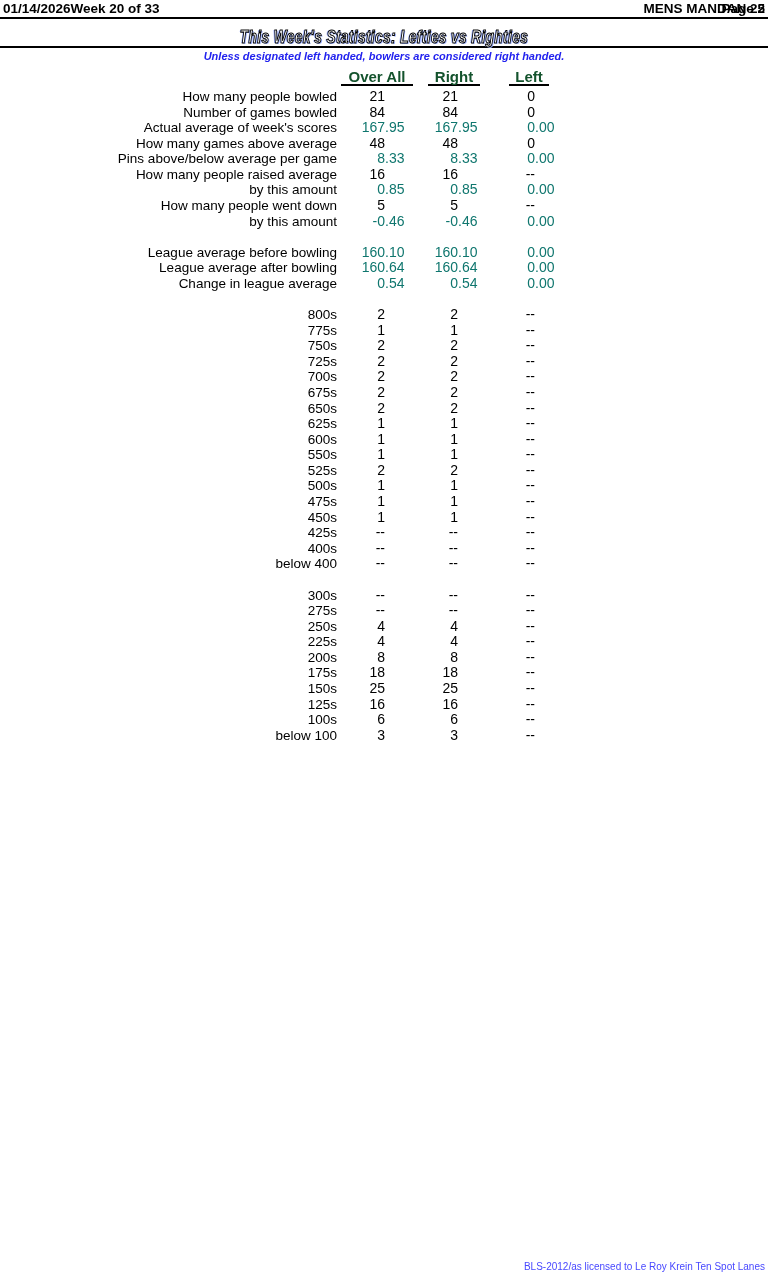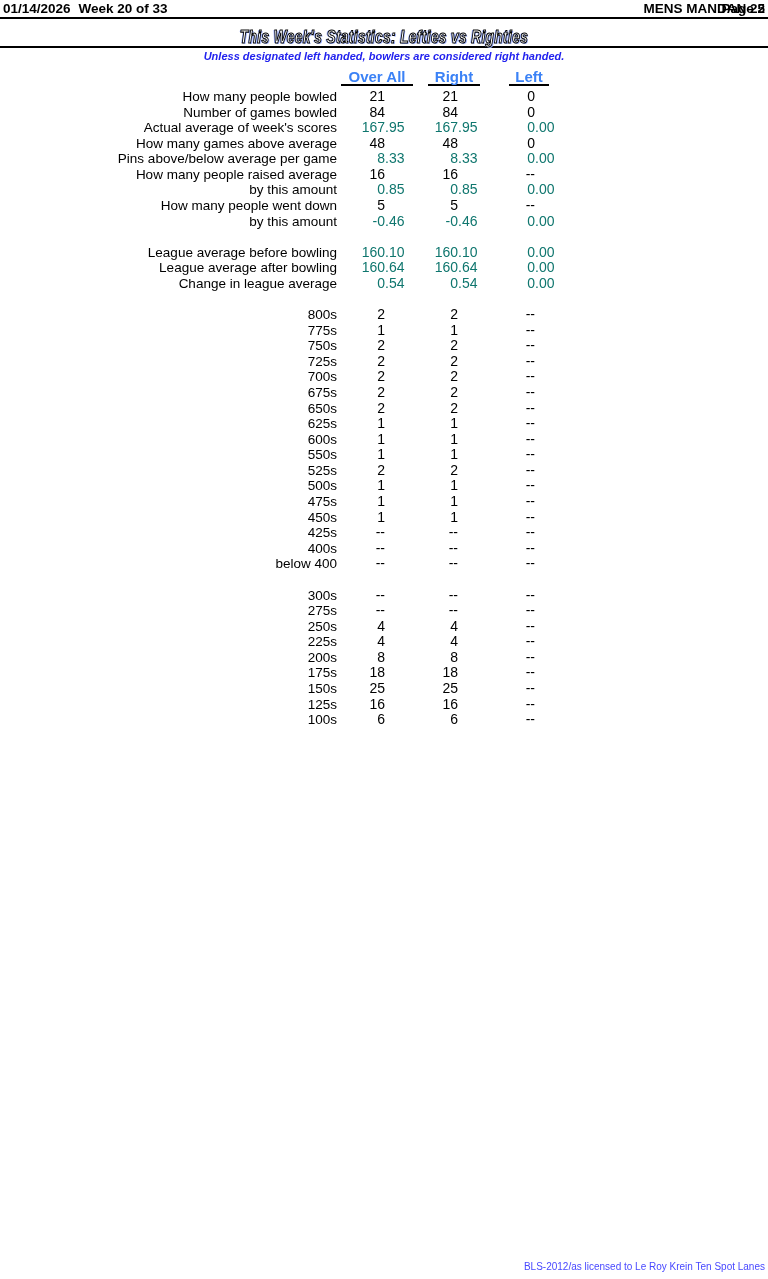--- a/index.html
+++ b/index.html
@@ -4,41 +4,41 @@
 <style>
   * { margin:0; padding:0; box-sizing:border-box; }
   html,body { background:#fff; }
   body { font-family:"Liberation Sans", sans-serif; color:#000; }
   #page { position:relative; width:768px; height:1279px; background:#ffffff; overflow:hidden; }
 
   
   #hdr { position:absolute; top:1px; left:3px; right:3px; height:17px;
          font-weight:bold; font-size:13.5px; line-height:16px; white-space:nowrap; }
   #hdr .left  { position:absolute; left:0; top:0; }
-  #hdr .left .date { display:inline-block; margin-right:8px; }
+  #hdr .left .date { display:inline-block; margin-right:0; }
   #hdr .center{ position:absolute; left:0; right:0; text-align:right; top:0; }
   #hdr .right { position:absolute; right:0; top:0; }
 
   .rule { position:absolute; left:0; width:768px; height:2px; background:#000; }
   #rule1 { top:17px; }
   #rule2 { top:46px; }
 
   
   #title { position:absolute; top:27px; left:0; width:768px; text-align:center;
            font-size:17.5px; font-weight:bold; font-style:italic; letter-spacing:.5px;
            color:#ffffff; -webkit-text-stroke:1.1px #000;
            text-shadow:-1.5px 0 0 #9fb2ff, 1.5px 1px 0 #9fb2ff;
            transform:scaleX(.78); transform-origin:center; z-index:2; }
 
   #subtitle { position:absolute; top:50px; left:0; width:768px; text-align:center;
               font-size:11px; font-weight:bold; font-style:italic; color:#2222ee; }
 
   
   .colhead { position:absolute; top:69px; height:17px; line-height:15px; text-align:center;
-             font-weight:bold; font-size:15px; color:#3b82f6; border-bottom:2px solid #000; }
+             font-weight:bold; font-size:15px; color:#14532d; border-bottom:2px solid #000; }
   #ch0 { left:341px; width:72px; }
   #ch1 { left:428px; width:52px; }
   #ch2 { left:509px; width:40px; }
 
   
   #rows { position:absolute; top:88px; left:0; width:600px; }
   .trow { height:15.58px; line-height:15.58px; white-space:nowrap; }
   .rlabel { display:inline-block; width:337px; text-align:right;
             font-size:13.5px; color:#000; vertical-align:baseline; }
   .num  { display:inline-block; vertical-align:baseline; }
@@ -111,17 +111,18 @@
       <div class="trow blank"></div>
       <div class="trow"><span class="rlabel">300s</span><span class="num n0"><span class="int">--</span><span class="frac"></span></span><span class="num n1"><span class="int">--</span><span class="frac"></span></span><span class="num n2"><span class="int">--</span><span class="frac"></span></span></div>
       <div class="trow"><span class="rlabel">275s</span><span class="num n0"><span class="int">--</span><span class="frac"></span></span><span class="num n1"><span class="int">--</span><span class="frac"></span></span><span class="num n2"><span class="int">--</span><span class="frac"></span></span></div>
       <div class="trow"><span class="rlabel">250s</span><span class="num n0"><span class="int">4</span><span class="frac"></span></span><span class="num n1"><span class="int">4</span><span class="frac"></span></span><span class="num n2"><span class="int">--</span><span class="frac"></span></span></div>
       <div class="trow"><span class="rlabel">225s</span><span class="num n0"><span class="int">4</span><span class="frac"></span></span><span class="num n1"><span class="int">4</span><span class="frac"></span></span><span class="num n2"><span class="int">--</span><span class="frac"></span></span></div>
       <div class="trow"><span class="rlabel">200s</span><span class="num n0"><span class="int">8</span><span class="frac"></span></span><span class="num n1"><span class="int">8</span><span class="frac"></span></span><span class="num n2"><span class="int">--</span><span class="frac"></span></span></div>
       <div class="trow"><span class="rlabel">175s</span><span class="num n0"><span class="int">18</span><span class="frac"></span></span><span class="num n1"><span class="int">18</span><span class="frac"></span></span><span class="num n2"><span class="int">--</span><span class="frac"></span></span></div>
       <div class="trow"><span class="rlabel">150s</span><span class="num n0"><span class="int">25</span><span class="frac"></span></span><span class="num n1"><span class="int">25</span><span class="frac"></span></span><span class="num n2"><span class="int">--</span><span class="frac"></span></span></div>
       <div class="trow"><span class="rlabel">125s</span><span class="num n0"><span class="int">16</span><span class="frac"></span></span><span class="num n1"><span class="int">16</span><span class="frac"></span></span><span class="num n2"><span class="int">--</span><span class="frac"></span></span></div>
       <div class="trow"><span class="rlabel">100s</span><span class="num n0"><span class="int">6</span><span class="frac"></span></span><span class="num n1"><span class="int">6</span><span class="frac"></span></span><span class="num n2"><span class="int">--</span><span class="frac"></span></span></div>
+      <div class="trow"><span class="rlabel">below 100</span><span class="num n0"><span class="int">3</span><span class="frac"></span></span><span class="num n1"><span class="int">3</span><span class="frac"></span></span><span class="num n2"><span class="int">--</span><span class="frac"></span></span></div>
     </div>
 
   <div id="footer">BLS-2012/as licensed to Le Roy Krein  Ten Spot Lanes</div>
 
 </div>
 
 </body></html>

